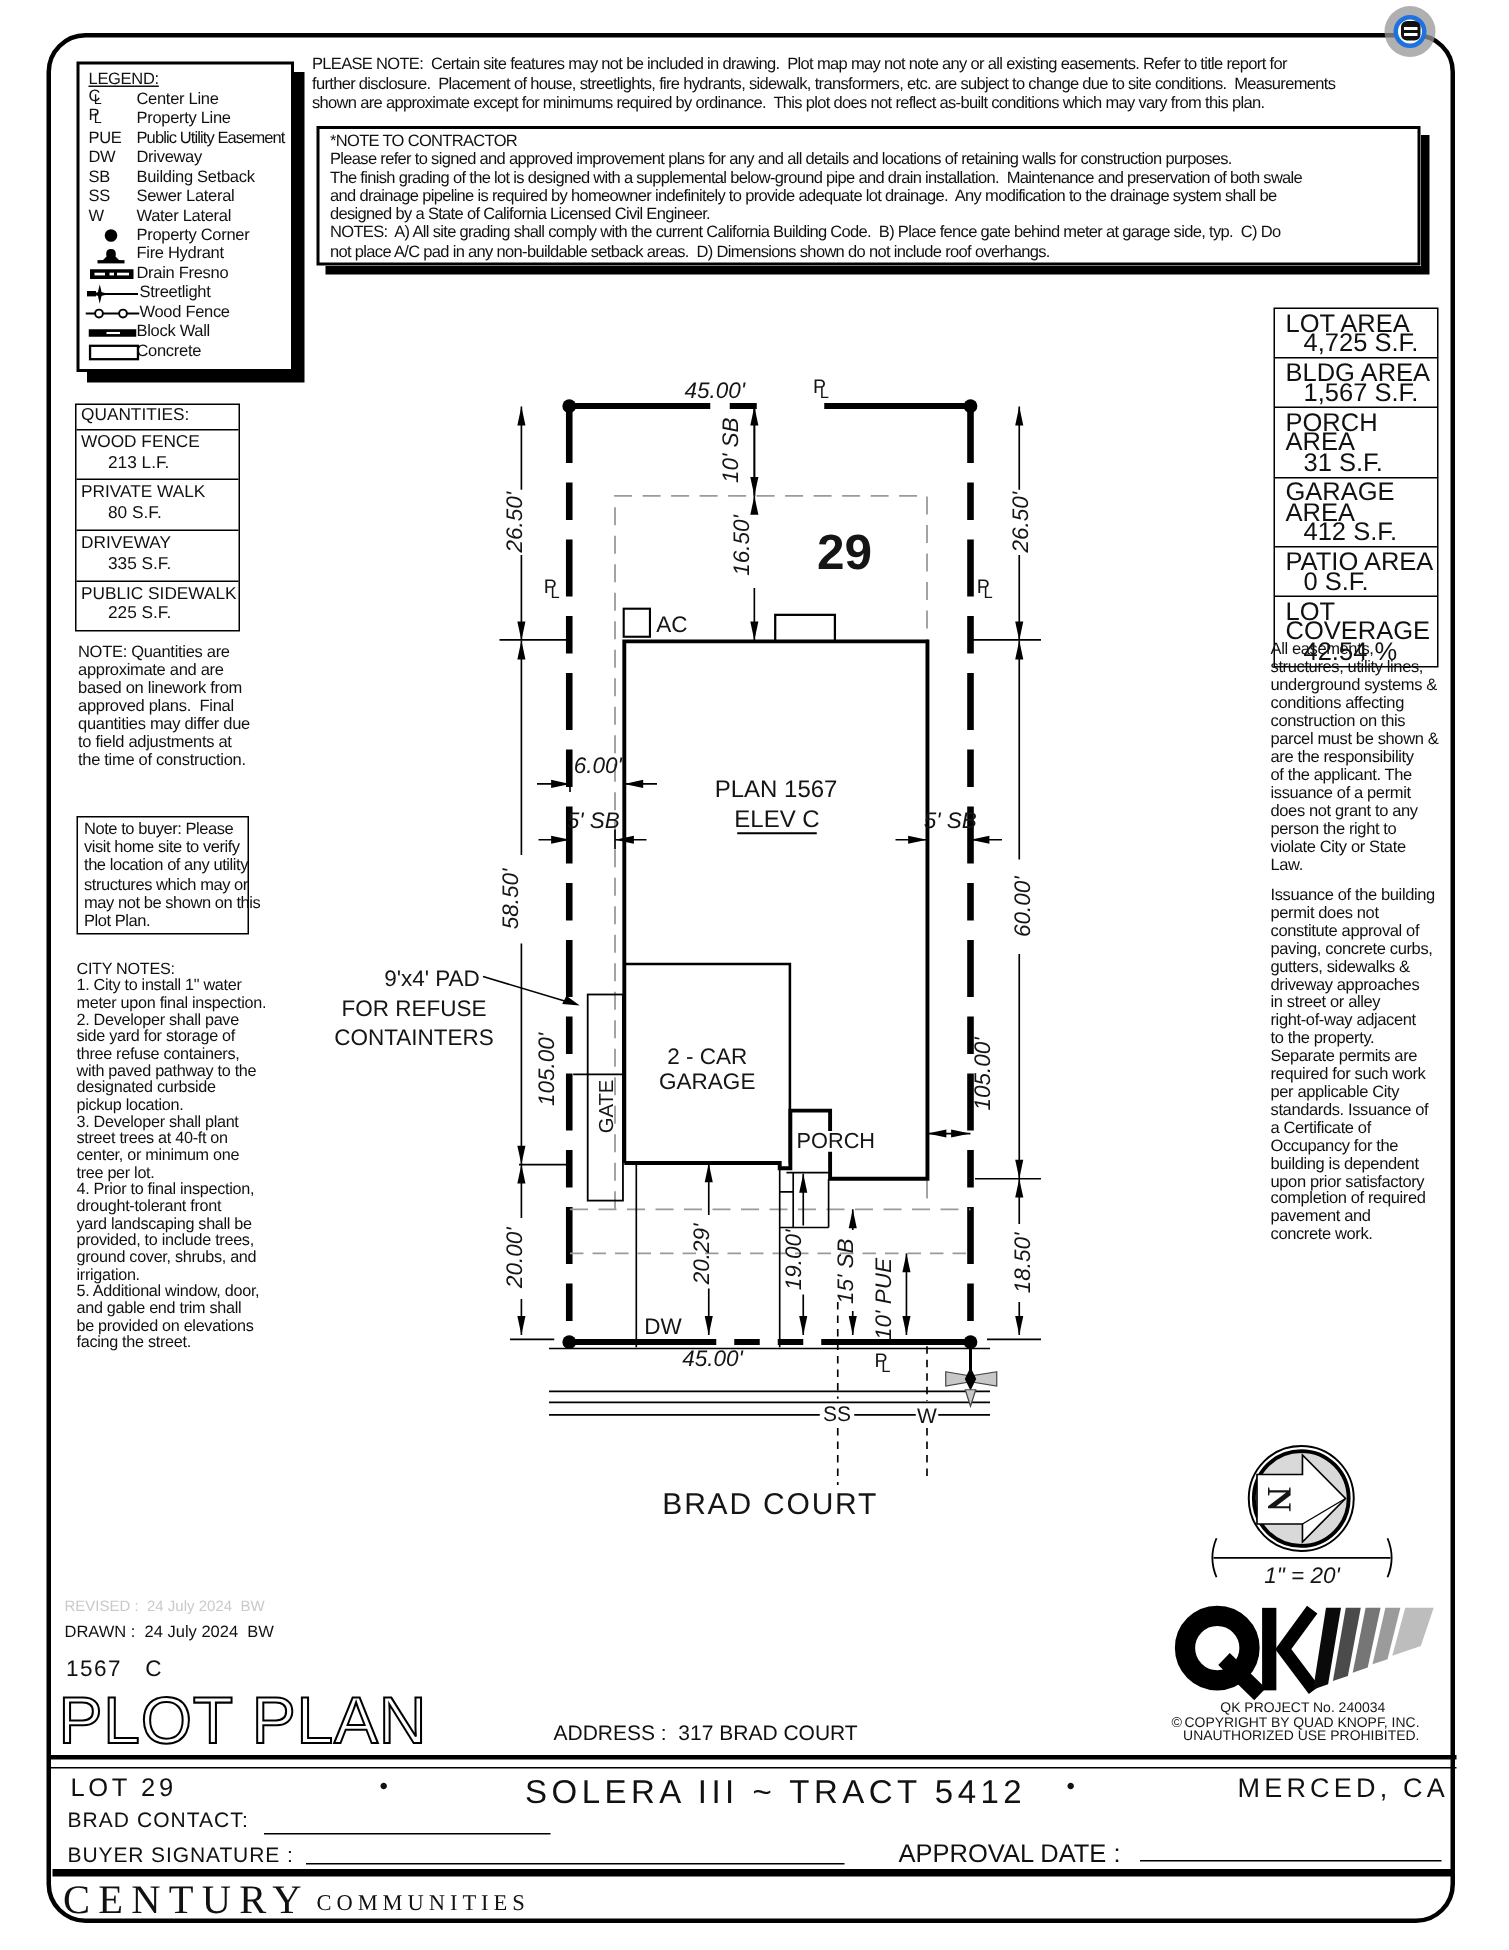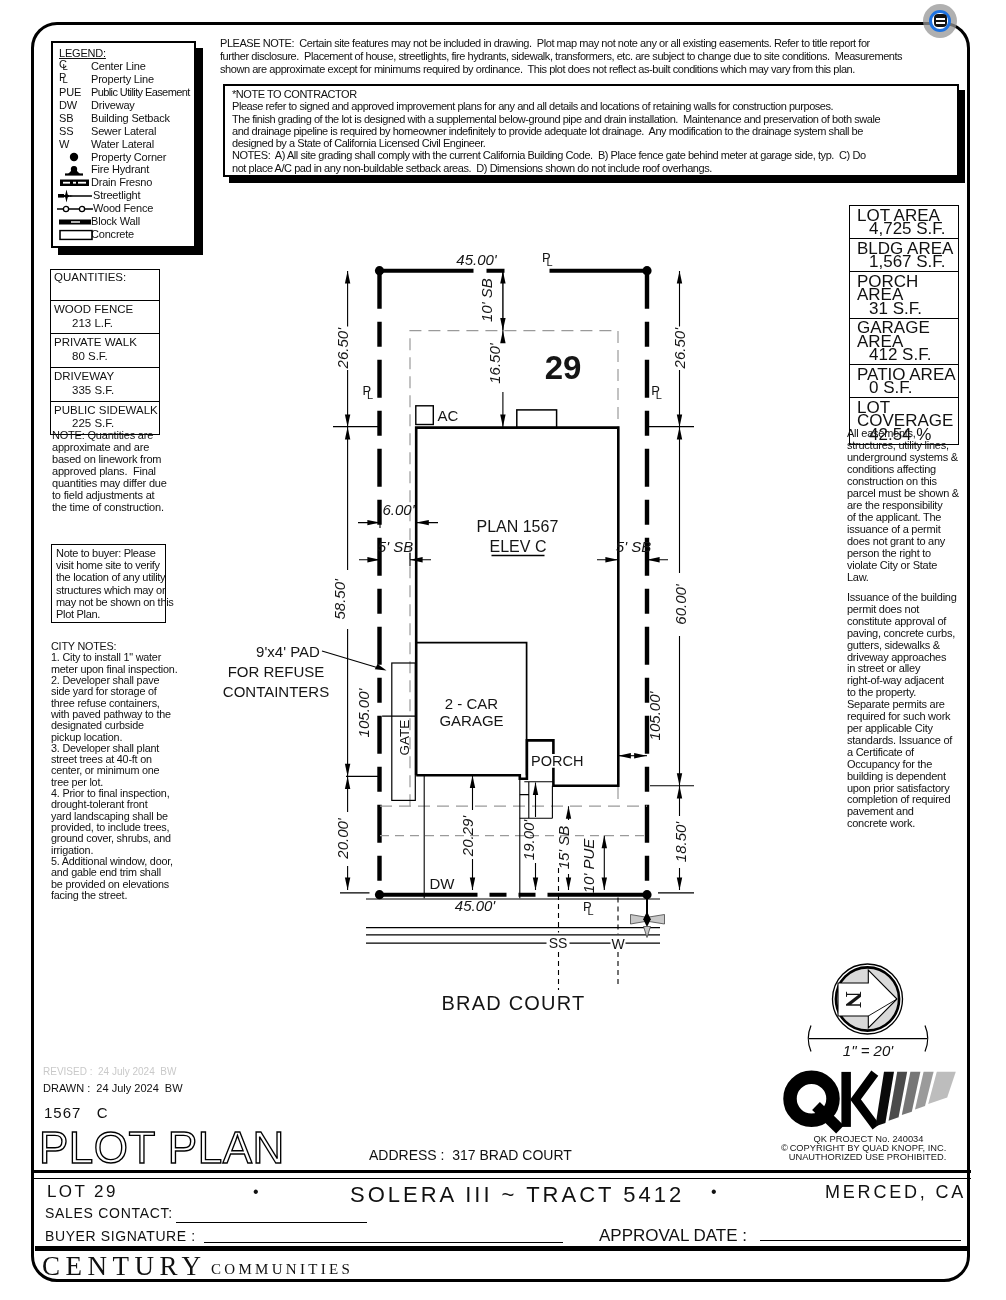--- a/index.html
+++ b/index.html
@@ -2,21 +2,21 @@
 <html><head>
 <meta charset="utf-8">
 <style>
   html,body{margin:0;padding:0;background:#fff;}
   #page{position:relative;width:1006px;height:1300px;background:#fff;overflow:hidden;
         font-family:"Liberation Sans", sans-serif;color:#111;}
   .abs{position:absolute;}
   .lrow{display:flex;align-items:center;height:12.95px;white-space:nowrap;}
   .lsym{display:inline-block;width:32px;flex:0 0 auto;position:relative;height:12.95px;}
   .lrow svg{display:block;position:absolute;top:50%;transform:translateY(-50%);}
-  .note{font-size:11px;line-height:13px;color:#111;margin-left:12px;}
+  .note{font-size:11px;line-height:13px;color:#111;}
   svg text{fill:#151515;}
 </style>
 </head>
 <body>
 <div id="page">
 
 <div class="abs" style="left:31px;top:22px;width:933px;height:1254px;border:3.6px solid #000;border-radius:26px;"></div>
 
 <div class="abs" style="left:923px;top:4px;width:34px;height:34px;border-radius:50%;background:rgba(150,150,150,0.75);"></div>
 <div class="abs" style="left:929px;top:10px;width:22px;height:22px;border-radius:50%;background:#fff;border:3px solid #1e72e0;box-sizing:border-box;"></div>
@@ -152,21 +152,21 @@
         <span class="lsym">
           <svg width="34" height="11" viewBox="0 0 34 11">
             <rect x="1" y="1" width="32" height="9" fill="#fff" stroke="#000" stroke-width="1.6"></rect>
           </svg>
         </span>
         <span>Concrete</span>
       </div>
 </div>
 
 <div class="abs" style="left:50px;top:269px;width:110px;border:1.6px solid #000;box-sizing:border-box;font-size:11.5px;line-height:13.8px;">
- <div style="border-bottom:1.4px solid #000;padding:1px 0 15px 3px;">QUANTITIES:</div>
+ <div style="border-bottom:1.4px solid #000;padding:1px 0 1px 3px;">QUANTITIES:</div>
  <div style="border-bottom:1.4px solid #000;padding:2px 0 3px 3px;">WOOD FENCE<br><span style="padding-left:18px;">213 L.F.</span></div>
  <div style="border-bottom:1.4px solid #000;padding:2px 0 3px 3px;">PRIVATE WALK<br><span style="padding-left:18px;">80 S.F.</span></div>
  <div style="border-bottom:1.4px solid #000;padding:2px 0 3px 3px;">DRIVEWAY<br><span style="padding-left:18px;">335 S.F.</span></div>
  <div style="padding:2px 0 3px 3px;">PUBLIC SIDEWALK<br><span style="padding-left:18px;">225 S.F.</span></div>
 </div>
 
 <div class="abs" style="left:52px;top:429px;font-size:11px;line-height:12.05px;white-space:nowrap;letter-spacing:-0.2px;">
 NOTE: Quantities are<br>approximate and are<br>based on linework from<br>approved plans.&nbsp; Final<br>quantities may differ due<br>to field adjustments at<br>the time of construction.
 </div>
 
@@ -601,21 +601,21 @@
 
 <div class="abs" style="left:33px;top:1169.5px;width:938px;height:3.4px;background:#000;"></div>
 <div class="abs" style="left:33px;top:1177.5px;width:938px;height:1.3px;background:#000;"></div>
 
 <div class="abs" style="left:47px;top:1182px;font-size:17px;letter-spacing:2.4px;">LOT 29</div>
 <div class="abs" style="left:253px;top:1183px;font-size:16px;">•</div>
 <div class="abs" style="left:350px;top:1182px;font-size:22px;letter-spacing:3px;">SOLERA III ~ TRACT 5412</div>
 <div class="abs" style="left:711px;top:1183px;font-size:16px;">•</div>
 <div class="abs" style="right:40px;top:1182px;font-size:18px;letter-spacing:2.8px;">MERCED, CA</div>
 
-<div class="abs" style="left:45px;top:1205px;font-size:14px;letter-spacing:0.7px;">SALES CONTACT:</div>
+<div class="abs" style="left:45px;top:1205px;font-size:14px;letter-spacing:0.7px;">BRAD CONTACT:</div>
 <div class="abs" style="left:176px;top:1221.6px;width:191px;height:1.6px;background:#000;"></div>
 
 <div class="abs" style="left:45px;top:1228px;font-size:14px;letter-spacing:0.6px;">BUYER SIGNATURE :</div>
 <div class="abs" style="left:204px;top:1241.6px;width:359px;height:1.7px;background:#000;"></div>
 
 <div class="abs" style="left:599px;top:1226px;font-size:17px;">APPROVAL DATE :</div>
 <div class="abs" style="left:760px;top:1239.6px;width:201px;height:1.7px;background:#000;"></div>
 
 <div class="abs" style="left:35px;top:1246px;width:933px;height:5.4px;background:#000;"></div>
 

